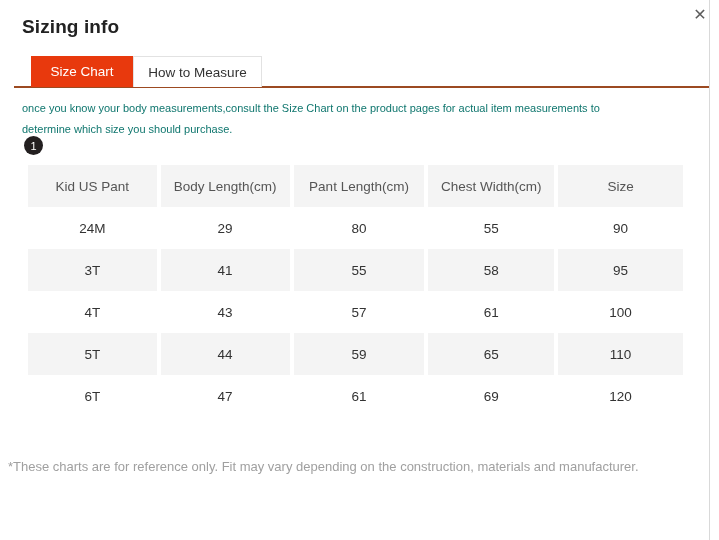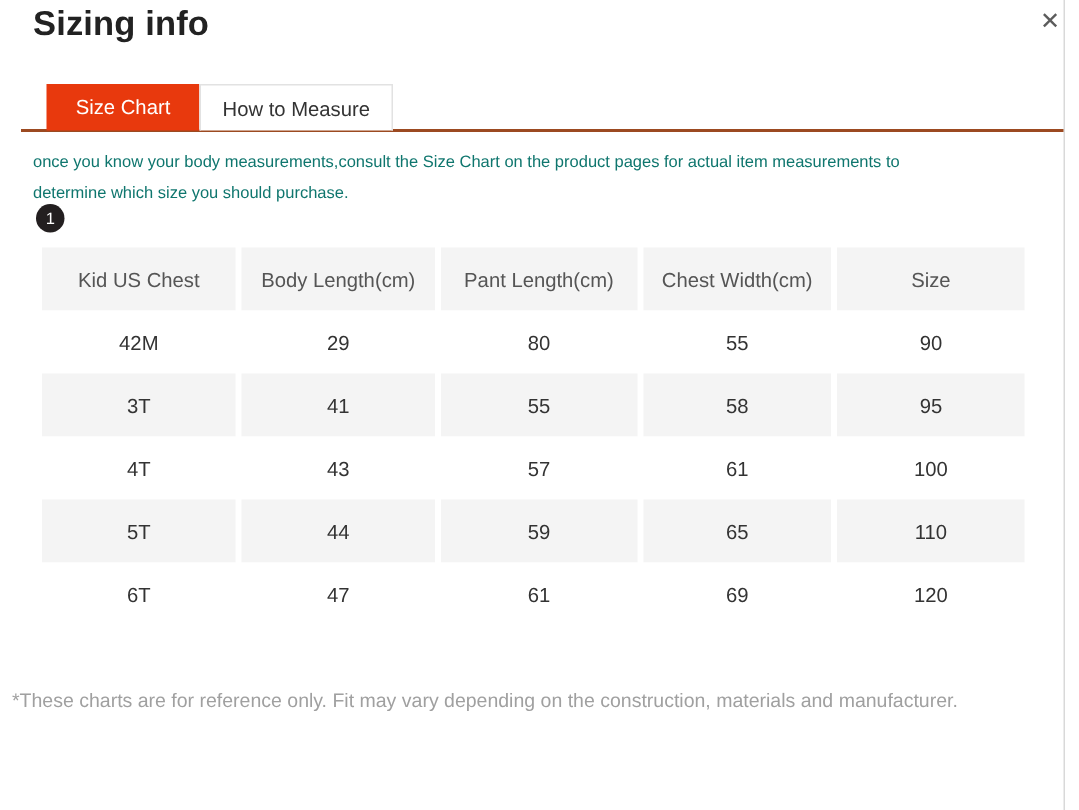--- a/index.html
+++ b/index.html
@@ -46,23 +46,23 @@
     line-height: 1;
     cursor: pointer;
     background: transparent;
     border: none;
     padding: 0;
     font-family: "Liberation Sans", sans-serif;
   }
 
   .title {
     position: absolute;
-    top: 2px;
+    top: 16px;
     left: 22px;
-    font-size: 23px;
+    font-size: 19px;
     font-weight: bold;
     color: #222222;
     letter-spacing: 0.1px;
   }
 
   .tabs-wrap {
     position: absolute;
     top: 56px;
     left: 14px;
     right: 10px;
@@ -197,30 +197,30 @@
   </div>
   <div class="tab-underline"></div>
 
   <div class="intro">once you know your body measurements,consult the Size Chart on the product pages for actual item measurements to determine which size you should purchase.</div>
 
   <div class="badge">1</div>
 
   <table class="table">
     <thead>
       <tr>
-        <th class="col-0">Kid US Chest</th>
+        <th class="col-0">Kid US Pant</th>
         <th class="col-1">Body Length(cm)</th>
         <th class="col-2">Pant Length(cm)</th>
         <th class="col-3">Chest Width(cm)</th>
         <th class="col-4">Size</th>
       </tr>
     </thead>
     <tbody>
       <tr>
-        <td class="col-0">42M</td>
+        <td class="col-0">24M</td>
         <td class="col-1">29</td>
         <td class="col-2">80</td>
         <td class="col-3">55</td>
         <td class="col-4">90</td>
       </tr>
       <tr>
         <td class="col-0">3T</td>
         <td class="col-1">41</td>
         <td class="col-2">55</td>
         <td class="col-3">58</td>

